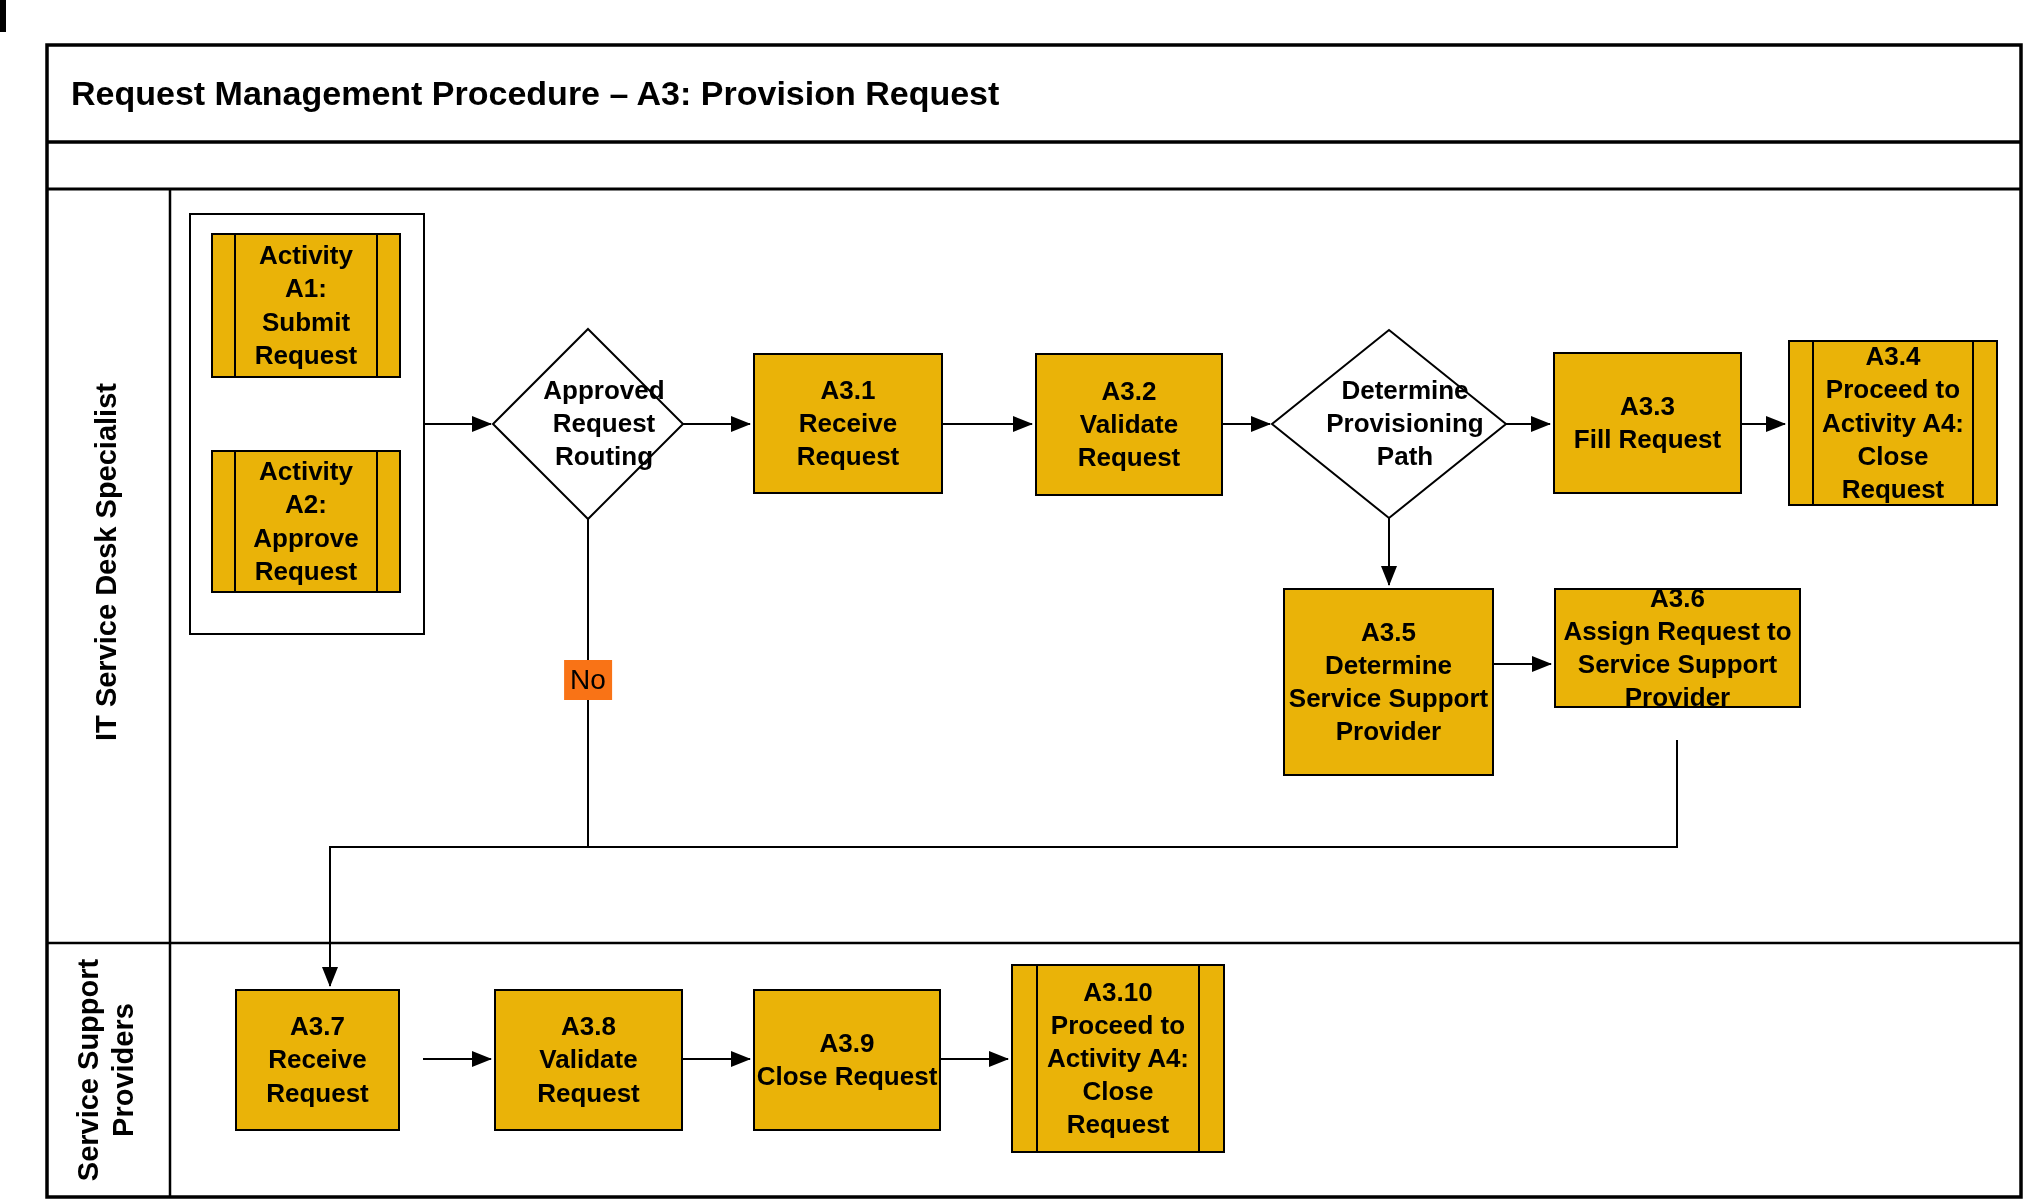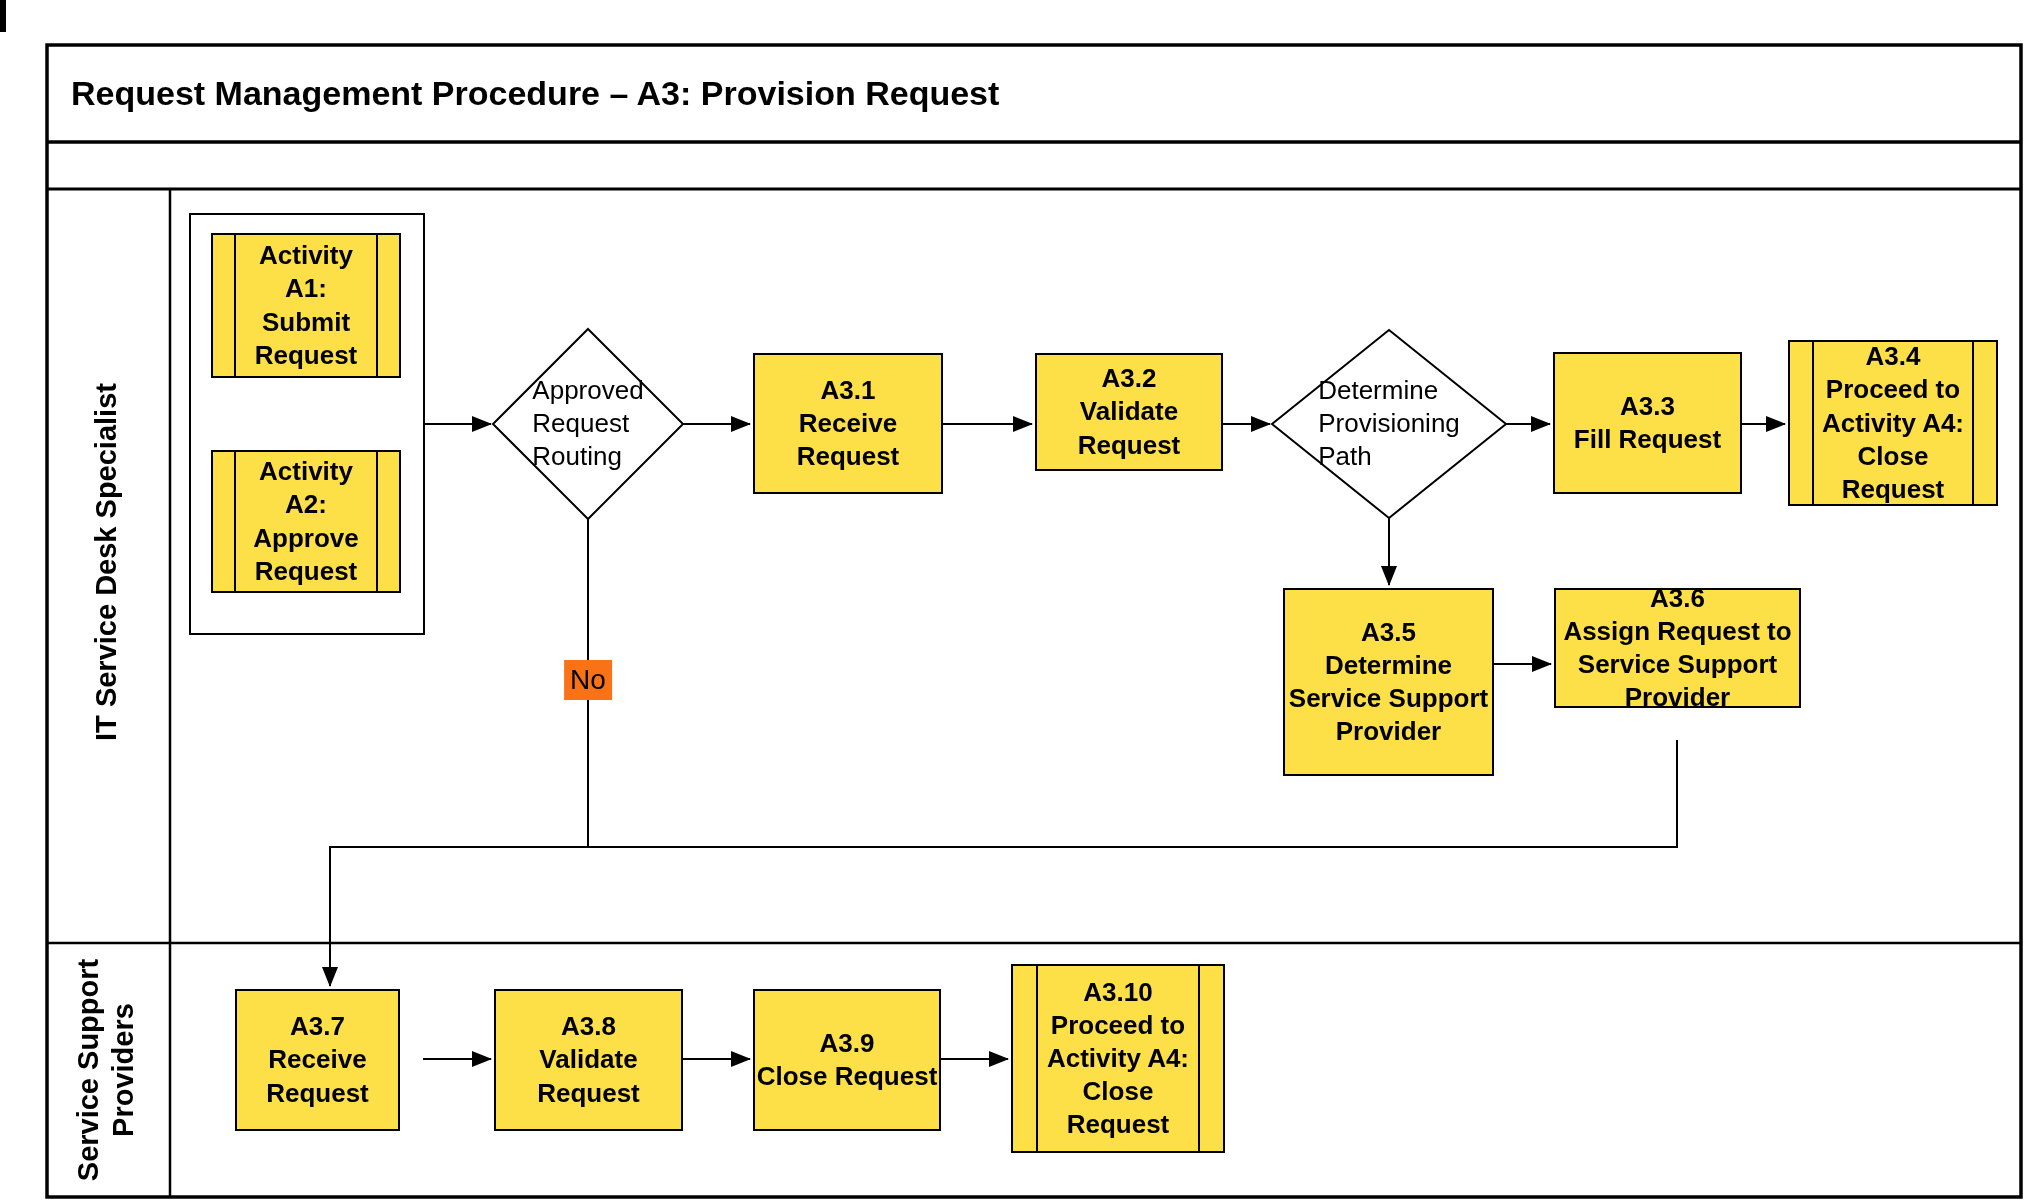--- a/index.html
+++ b/index.html
@@ -13,21 +13,21 @@
     width: 2025px;
     height: 1202px;
     background: #ffffff;
     overflow: hidden;
   }
   svg { position: absolute; left: 0; top: 0; }
 
   .node {
     position: absolute;
     box-sizing: border-box;
-    background: #fde047;
+    background: #eab308;
     border: 2px solid #000000;
     display: flex;
     align-items: center;
     justify-content: center;
     text-align: center;
     font-weight: bold;
     font-size: 26px;
     line-height: 1.27;
     color: #000000;
     white-space: pre-line;
@@ -38,26 +38,27 @@
     position: absolute;
     top: 0;
     bottom: 0;
     width: 2px;
     background: #000000;
   }
 
   .diamond-label {
     position: absolute;
     transform: translate(-50%, -50%);
-    text-align: left;
-    font-weight: normal;
+    text-align: center;
+    font-weight: bold;
     font-size: 26px;
     line-height: 1.27;
     color: #000000;
     white-space: pre-line;
+    margin-left: 16px;
   }
 
   .edge-label {
     position: absolute;
     transform: translate(-50%, -50%);
     background: #f97316;
     padding: 4px 6px;
     font-weight: normal;
     font-size: 28px;
     color: #000000;
@@ -174,21 +175,21 @@
 Routing</div>
   <div class="diamond-label" style="left:1389px; top:424px;">Determine
 Provisioning
 Path</div>
 
   <div class="node" style="left:753px; top:353px; width:190px; height:141px;">
     <span>A3.1
 Receive
 Request</span>
   </div>
-  <div class="node" style="left:1035px; top:353px; width:188px; height:118px;">
+  <div class="node" style="left:1035px; top:353px; width:188px; height:143px;">
     <span>A3.2
 Validate
 Request</span>
   </div>
   <div class="node" style="left:1553px; top:352px; width:189px; height:142px;">
     <span>A3.3
 Fill Request</span>
   </div>
   <div class="node" style="left:1788px; top:340px; width:210px; height:166px;">
     <div class="stripe" style="left:22px;"></div>

